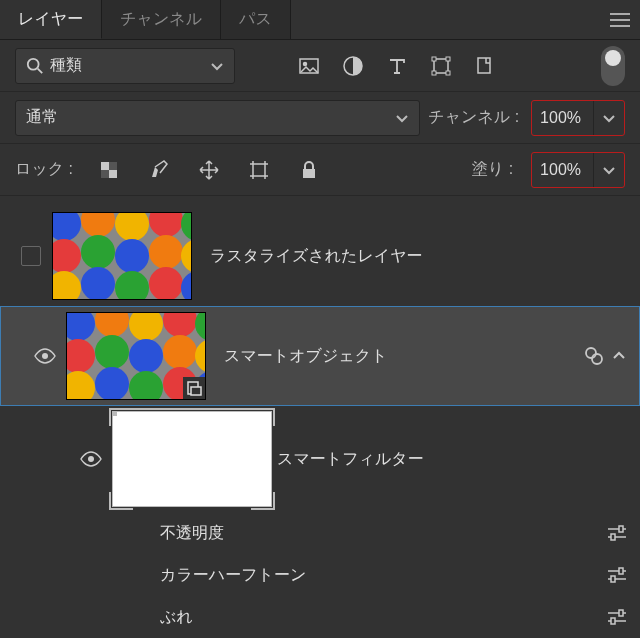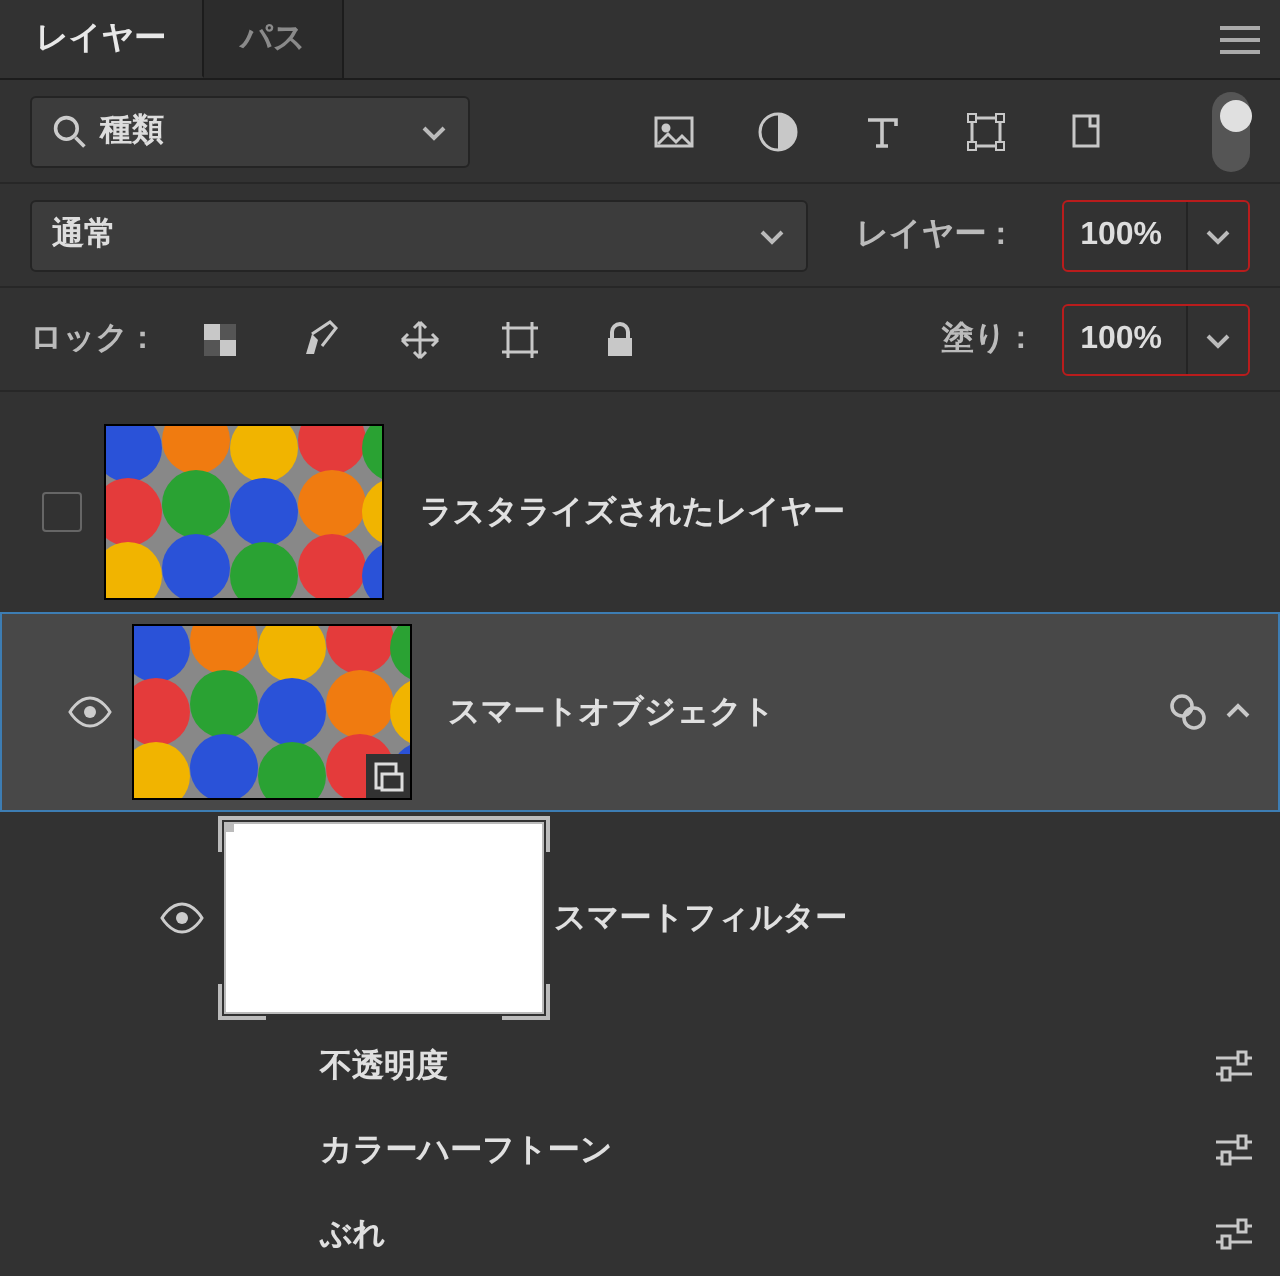--- a/index.html
+++ b/index.html
@@ -4,21 +4,21 @@
 <style>
   * { box-sizing: border-box; margin: 0; padding: 0; }
   html, body { width: 640px; height: 638px; overflow: hidden; }
   body {
     background: #323232;
     color: #d0d0d0;
     font-family: "Hiragino Kaku Gothic ProN", "Meiryo", sans-serif;
     font-size: 16px;
     user-select: none;
   }
-  .panel { display: flex; flex-direction: column; height: 100%; font-weight: bold; }
+  .panel { display: flex; flex-direction: column; height: 100%; }
 
   
   .tabs {
     display: flex;
     align-items: center;
     height: 40px;
     background: #323232;
     border-bottom: 1px solid #1c1c1c;
   }
   .tab {
@@ -35,21 +35,21 @@
   .tabs-spacer { flex: 1; }
   .hamburger { width: 40px; display:flex; align-items:center; justify-content:center; color:#aaa; cursor:pointer; }
   .hamburger svg { width:20px; height:14px; }
 
   
   .row {
     display: flex;
     align-items: center;
     height: 52px;
     padding: 0 15px;
-    gap: 24px;
+    gap: 8px;
     border-bottom: 1px solid #272727;
   }
   .dropdown {
     display: flex;
     align-items: center;
     height: 36px;
     background: #3c3c3c;
     border: 1px solid #242424;
     border-radius: 3px;
     padding: 0 10px;
@@ -146,20 +146,21 @@
 
   .search-icon { width:18px; height:18px; }
 </style>
 </head>
 <body>
 
 <div class="panel">
 
   <div class="tabs">
     <div class="tab active">レイヤー</div>
+    <div class="tab">チャンネル</div>
     <div class="tab">パス</div>
     <div class="tabs-spacer"></div>
     <div class="hamburger">
       <svg viewBox="0 0 20 14">
           <path d="M0 1h20M0 7h20M0 13h20" stroke="#aaa" stroke-width="2"></path>
         </svg>
     </div>
   </div>
 
   <div class="row">
@@ -211,21 +212,21 @@
     <div class="pill-toggle"></div>
   </div>
 
   <div class="row">
     <div class="dropdown" style="flex:1">
       <span class="dropdown-text">通常</span>
       <svg class="chev" viewBox="0 0 14 14">
           <path d="M2 5l5 5 5-5" fill="none" stroke="#bbb" stroke-width="2"></path>
         </svg>
     </div>
-    <span class="label">レイヤー :</span>
+    <span class="label">チャンネル :</span>
     <div class="value-dd">
       <span>100%</span>
       <span class="chev-wrap">
           <svg class="chev" viewBox="0 0 14 14">
             <path d="M2 5l5 5 5-5" fill="none" stroke="#bbb" stroke-width="2"></path>
           </svg>
         </span>
     </div>
   </div>
 

